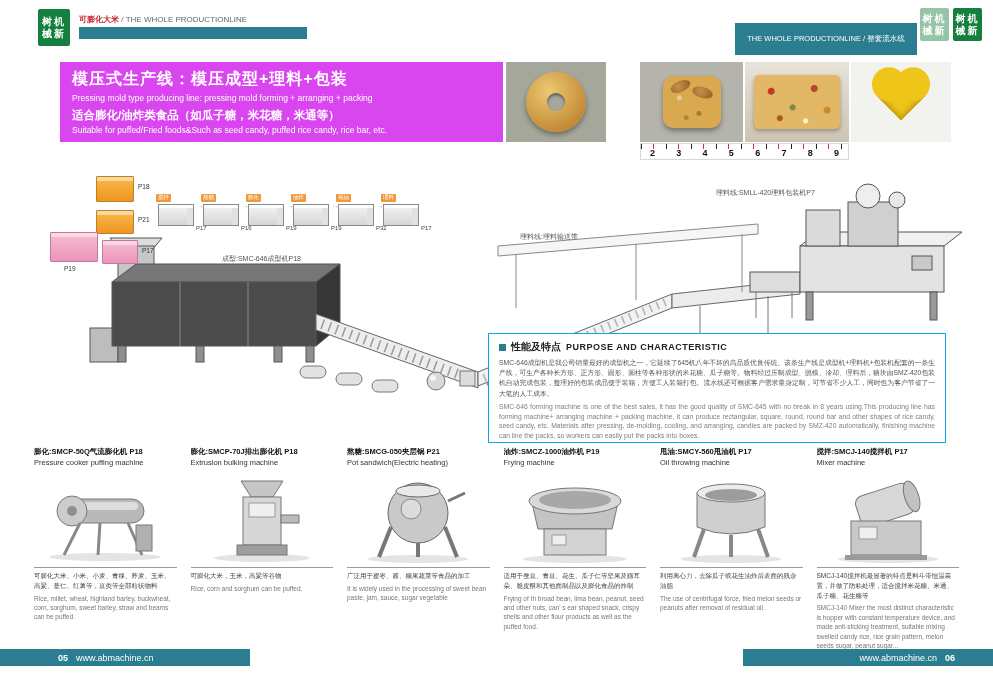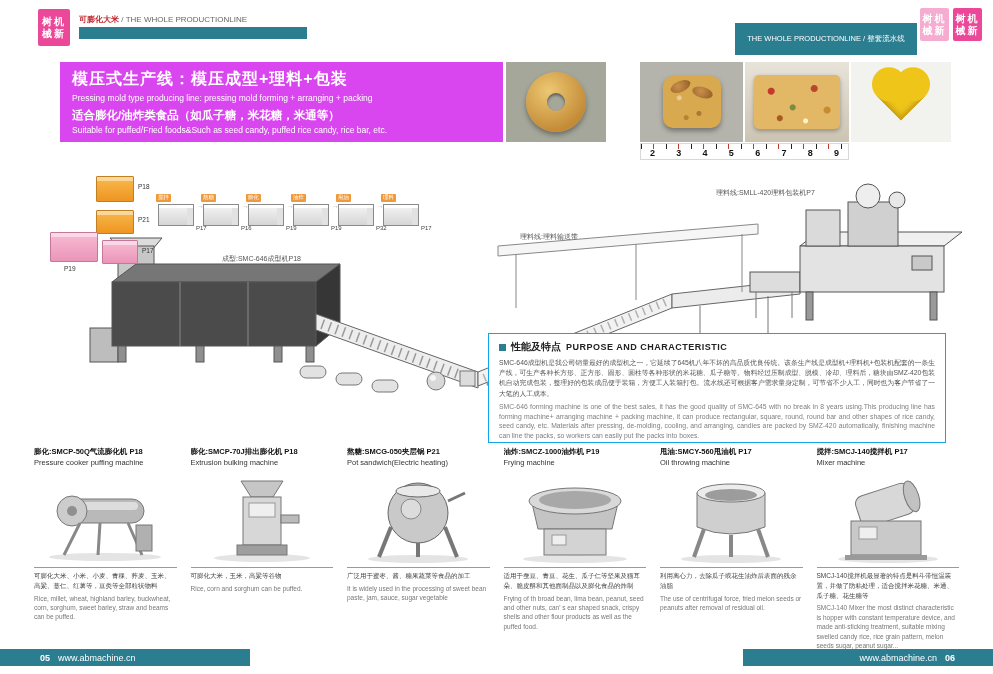--- a/index.html
+++ b/index.html
@@ -1,20 +1,20 @@
 <!DOCTYPE html>
 <html><head>
 <meta charset="utf-8">
 <style>
   *{margin:0;padding:0;box-sizing:border-box}
   body{background:#9a9a9a;font-family:"Liberation Sans","DejaVu Sans",sans-serif;}
   .page{position:relative;width:993px;height:674px;background:#ffffff;overflow:hidden;margin:0 auto;}
 
   
-  .seal{position:absolute;background:#ec4899;color:#fff;text-align:center;border-radius:2px;
+  .seal{position:absolute;background:#15803d;color:#fff;text-align:center;border-radius:2px;
         display:flex;flex-direction:column;justify-content:center;gap:1px;}
   .seal span{display:block;font-size:10px;font-weight:bold;letter-spacing:2px;line-height:1.15;}
   .seal-left{left:38px;top:9px;width:32px;height:37px;}
   .seal-right-faded{left:920px;top:8px;width:29px;height:33px;opacity:.45;}
   .seal-right{left:953px;top:8px;width:29px;height:33px;}
   .hdr-label-left{position:absolute;left:79px;top:14px;font-size:8px;white-space:nowrap;}
   .hdr-label-left .cn{color:#c0272d;font-weight:bold;}
   .hdr-label-left .en{color:#666;}
   .hdr-bar{position:absolute;background:#2b7d90;}
   .hdr-bar-left{left:79px;top:27px;width:228px;height:12px;}
@@ -98,21 +98,21 @@
   .prod{flex:1;min-width:0;}
   .pt-cn{font-size:7.5px;font-weight:bold;color:#111;white-space:nowrap;overflow:hidden;}
   .pt-en{font-size:7.5px;color:#333;margin-top:1px;white-space:nowrap;overflow:hidden;}
   .pimg{height:94px;display:flex;align-items:flex-end;justify-content:center;margin-top:2px;}
   .pdiv{border-top:1px solid #9a9a9a;margin:4px 0 3px;}
   .pd-cn{font-size:6.5px;color:#444;line-height:1.5;}
   .pd-en{font-size:6.5px;color:#777;line-height:1.45;margin-top:3px;}
 
   
   .fbar{position:absolute;top:649px;height:17px;background:#2b7d90;color:#fff;display:flex;align-items:center;font-size:9px;gap:8px;}
-  .fleft{left:0;width:250px;padding-left:40px;}
+  .fleft{left:0;width:250px;padding-left:58px;}
   .fright{left:743px;width:250px;justify-content:flex-end;padding-right:38px;}
   .fpage{font-weight:bold;}
 </style>
 </head>
 <body>
 
 <div class="page">
 
   <div class="seal seal-left">
     <span>树机</span>

